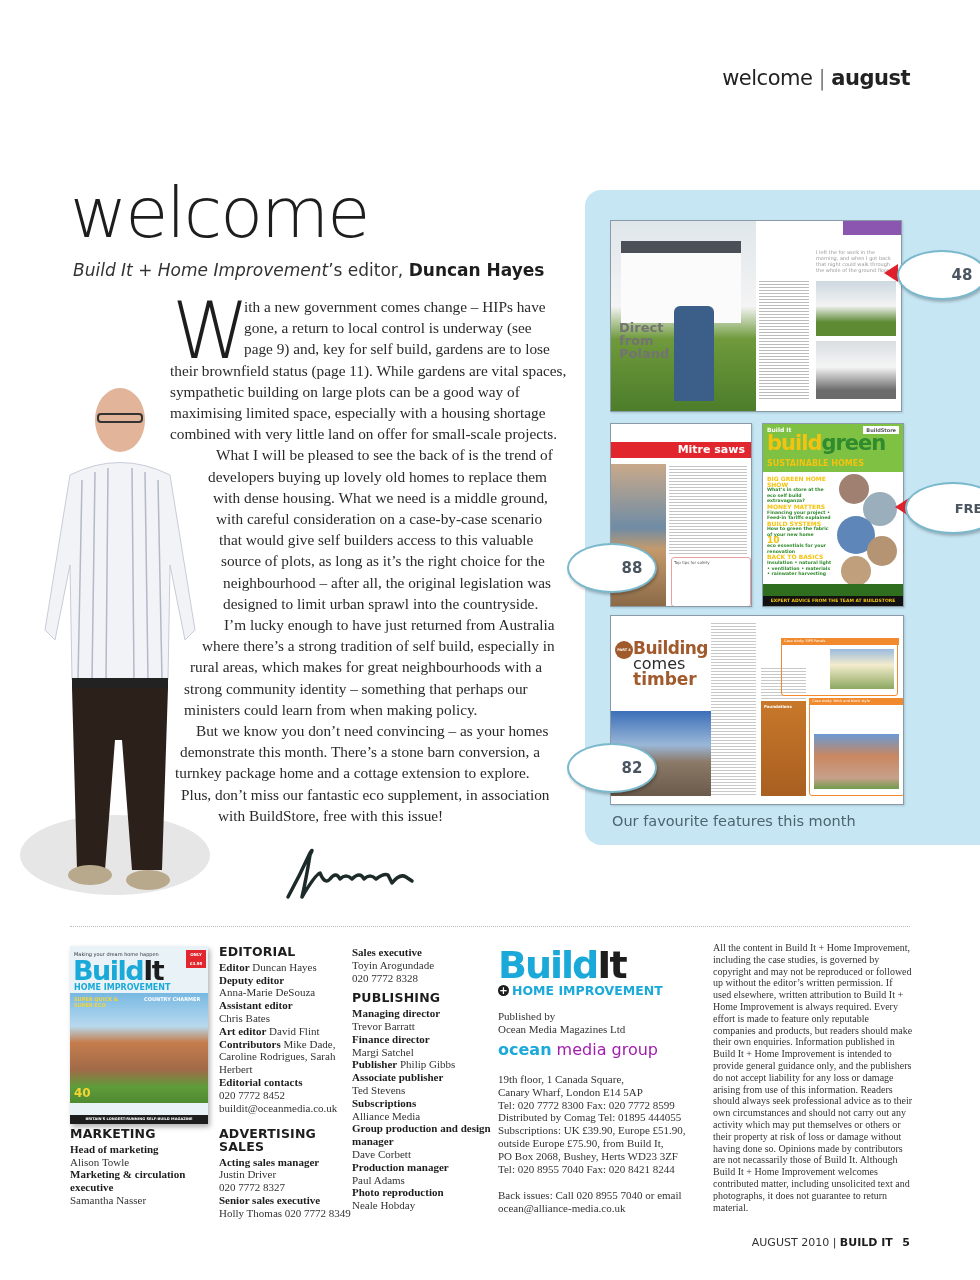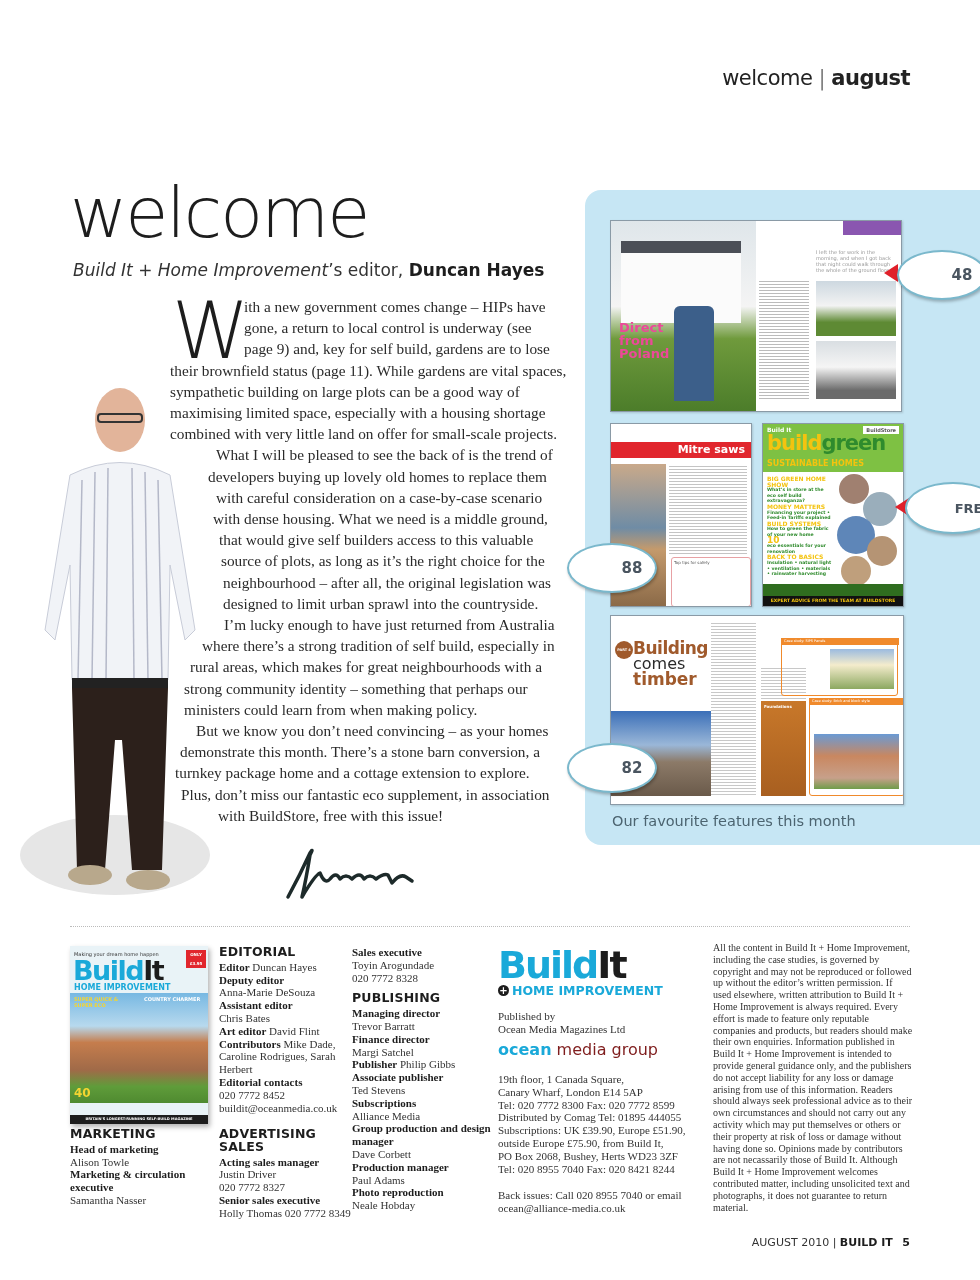--- a/index.html
+++ b/index.html
@@ -41,21 +41,21 @@
   .credit-col .gap { height:8px; }
 
   #logo-block { position:absolute; left:498px; top:946px; }
   #logo-main { font-family:"DejaVu Sans", sans-serif; font-weight:bold; font-size:38px; letter-spacing:-2px; line-height:1; }
   #logo-main .c1 { color:#1aa9d9; }
   #logo-main .c2 { color:#1d1d1d; }
   #logo-sub { font-family:"DejaVu Sans", sans-serif; font-weight:bold; font-size:12.5px; color:#1aa9d9; margin-top:-1px; display:flex; align-items:center; gap:3px; }
   #logo-sub .plus { width:11px; height:11px; border-radius:50%; background:#1d1d1d; color:#fff; font-size:10px; line-height:11px; text-align:center; display:inline-block; }
   #ocean-logo { position:absolute; left:498px; top:1040px; font-family:"DejaVu Sans", sans-serif; font-size:16px; }
   #ocean-logo .o1 { color:#1aa9d9; font-weight:bold; }
-  #ocean-logo .o2 { color:#7f1d1d;text-align:center; }
+  #ocean-logo .o2 { color:#a21caf;text-align:center; }
 
   #disclaimer { position:absolute; left:713px; top:942px; width:200px; font-family:"Liberation Serif", serif; font-size:10px; line-height:11.8px; color:#333; }
 
   #folio-bottom { position:absolute; right:70px; top:1236px; font-family:"DejaVu Sans", sans-serif; font-size:11px; color:#333; }
   #folio-bottom b { font-weight:bold; color:#1d1d1d; }
 </style>
 </head>
 <body>
 
 <div id="folio-top">
@@ -97,22 +97,22 @@
 <div id="body-text">
   <span class="line" style="padding-left:76px">ith a new government comes change – HIPs have</span>
   <span class="line" style="padding-left:76px">gone, a return to local control is underway (see</span>
   <span class="line" style="padding-left:76px">page 9) and, key for self build, gardens are to lose</span>
   <span class="line" style="padding-left:2px">their brownfield status (page 11). While gardens are vital spaces,</span>
   <span class="line" style="padding-left:2px">sympathetic building on large plots can be a good way of</span>
   <span class="line" style="padding-left:2px">maximising limited space, especially with a housing shortage</span>
   <span class="line" style="padding-left:2px">combined with very little land on offer for small-scale projects.</span>
   <span class="line" style="padding-left:48px">What I will be pleased to see the back of is the trend of</span>
   <span class="line" style="padding-left:40px">developers buying up lovely old homes to replace them</span>
+  <span class="line" style="padding-left:45px">with dense housing. What we need is a middle ground,</span>
   <span class="line" style="padding-left:48px">with careful consideration on a case-by-case scenario</span>
-  <span class="line" style="padding-left:45px">with dense housing. What we need is a middle ground,</span>
   <span class="line" style="padding-left:51px">that would give self builders access to this valuable</span>
   <span class="line" style="padding-left:53px">source of plots, as long as it’s the right choice for the</span>
   <span class="line" style="padding-left:55px">neighbourhood – after all, the original legislation was</span>
   <span class="line" style="padding-left:55px">designed to limit urban sprawl into the countryside.</span>
   <span class="line" style="padding-left:56px">I’m lucky enough to have just returned from Australia</span>
   <span class="line" style="padding-left:34px">where there’s a strong tradition of self build, especially in</span>
   <span class="line" style="padding-left:22px">rural areas, which makes for great neighbourhoods with a</span>
   <span class="line" style="padding-left:16px">strong community identity – something that perhaps our</span>
   <span class="line" style="padding-left:16px">ministers could learn from when making policy.</span>
   <span class="line" style="padding-left:28px">But we know you don’t need convincing – as your homes</span>
@@ -124,21 +124,21 @@
 
 <svg id="signature" viewBox="0 0 140 60">
   <path d="M8 52 Q20 30 30 8 Q34 2 30 10 Q26 35 22 52 M22 52 Q35 30 40 28 Q45 40 50 34 Q56 26 60 34 Q66 28 72 34 Q80 26 84 34 Q90 28 96 34 Q104 28 108 30 L112 38 Q120 28 126 32 L132 36" fill="none" stroke="#1d2a2a" stroke-width="3.5" stroke-linecap="round" stroke-linejoin="round"></path>
 </svg>
 
 <div id="features-panel"></div>
 
 <div class="spread" style="left:610px; top:220px; width:290px; height:190px;">
   <div style="position:absolute; left:0; top:0; width:145px; height:190px; background:linear-gradient(#dfe6ea 0%, #f4f4f4 45%, #6f9a3c 62%, #4c7d2a 100%);"></div>
   <div style="position:absolute; left:10px; top:20px; width:120px; height:70px; background:#fbfbfb; border-top:12px solid #4b4f57;"></div>
-  <div style="position:absolute; left:8px; top:100px; width:70px; font-family:'DejaVu Sans',sans-serif; font-weight:bold; font-size:13px; line-height:13px; color:#ec4899;">Direct from Poland</div>
+  <div style="position:absolute; left:8px; top:100px; width:70px; font-family:'DejaVu Sans',sans-serif; font-weight:bold; font-size:13px; line-height:13px; color:#737373;">Direct from Poland</div>
   <div style="position:absolute; left:63px; top:85px; width:40px; height:95px; background:#3c5f8a; border-radius:6px 6px 0 0;"></div>
   <div style="position:absolute; right:0; top:0; width:58px; height:14px; background:#8a56b0;"></div>
   <div style="position:absolute; left:205px; top:28px; width:80px; font-family:'DejaVu Sans',sans-serif; font-size:5px; line-height:6px; color:#999;">I left the for work in the morning, and when I got back that night could walk through the whole of the ground floor</div>
   <div style="position:absolute; left:148px; top:58px; width:50px; height:120px; background:repeating-linear-gradient(#fff 0 2px, #bbb 2px 3px);"></div>
   <div style="position:absolute; left:205px; top:60px; width:80px; height:55px; background:linear-gradient(#cdd8e0 0%, #f3f3f3 45%, #5e8a34 75%);"></div>
   <div style="position:absolute; left:205px; top:120px; width:80px; height:58px; background:linear-gradient(#d9dee2 0%, #f5f5f5 45%, #6b6b6b 85%);"></div>
 </div>
 <div class="pointer" style="left:884px; top:264px; border-right:14px solid #e0202a;"></div>
 <div class="badge" style="left:897px; top:250px;">48</div>
 

